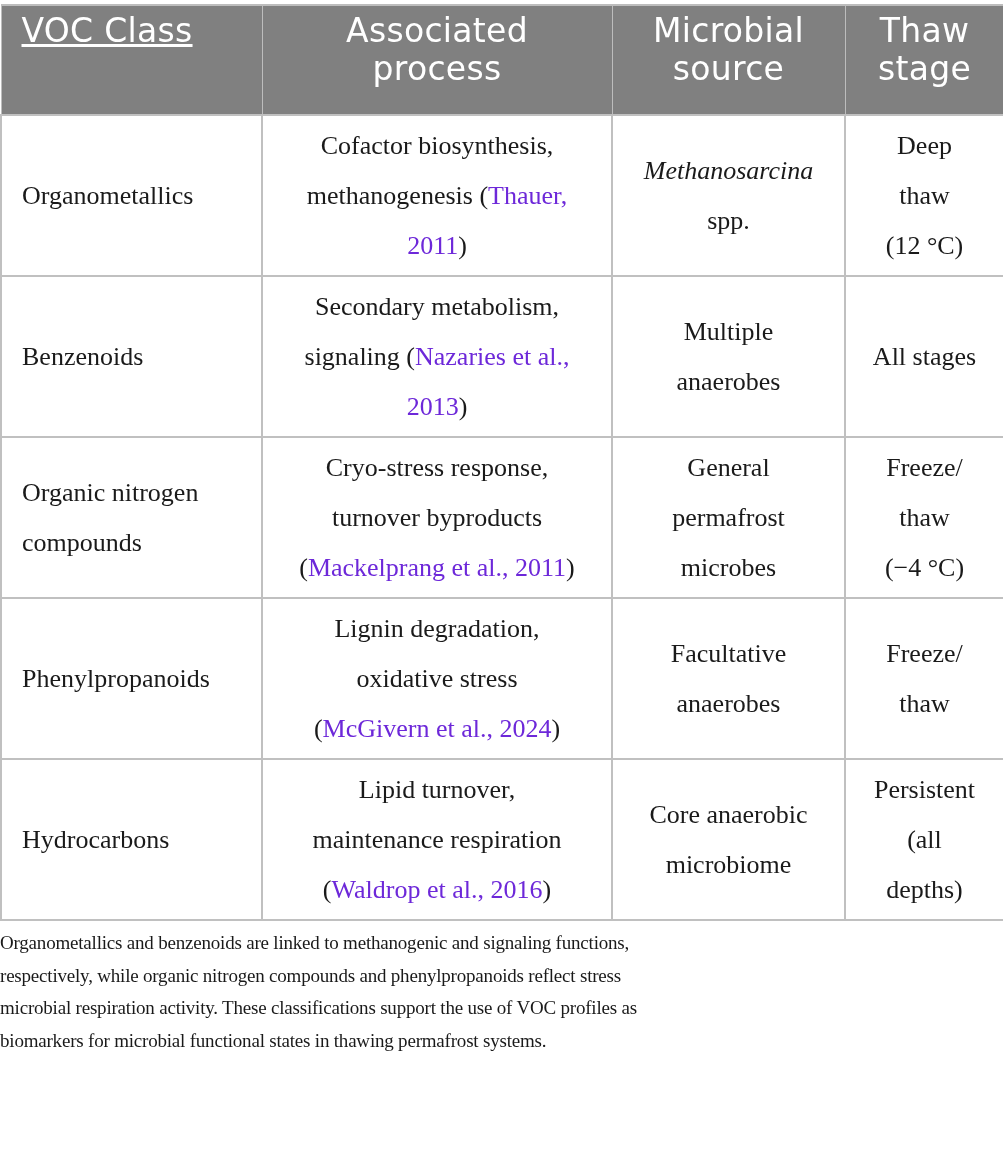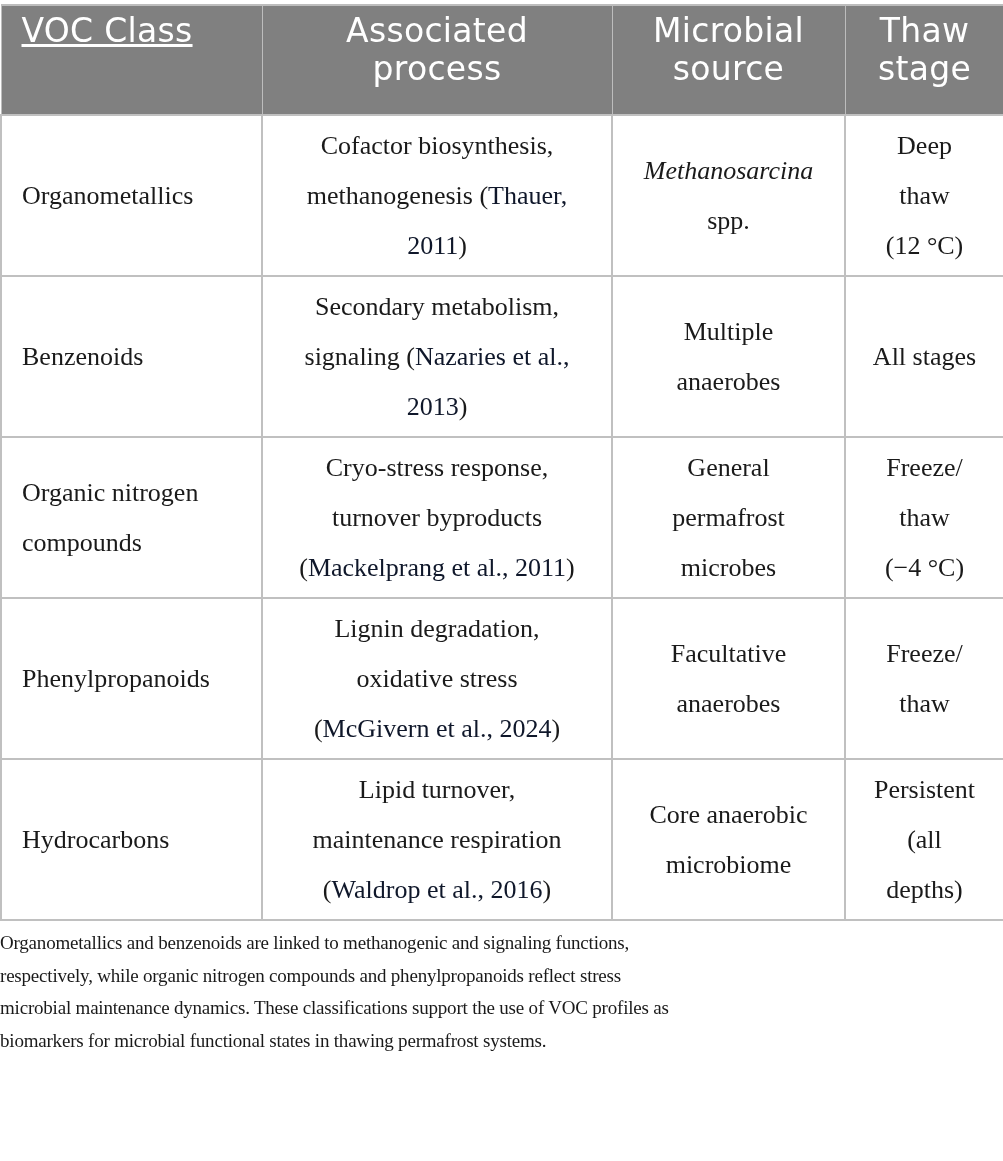--- a/index.html
+++ b/index.html
@@ -37,21 +37,21 @@
     line-height: 50px;
     color: #1a1a1a;
     border: 2px solid #c0c0c0;
     text-align: center;
     vertical-align: middle;
     height: 161px;
     box-sizing: border-box;
     padding: 4px 8px;
   }
   table.voc td.left { text-align: left; padding-left: 20px; margin-left: 16px; }
-  .cite { color: #0f172a; }
+  .cite { color: #6d28d9; }
   .italic { font-style: italic; }
   .line { display: block; }
   .caption {
     position: absolute;
     left: 0; top: 927px;
     width: 1003px;
     font-family: "Liberation Serif", serif;
     font-size: 19px;
     line-height: 32.6px;
     color: #1a1a1a;
@@ -189,15 +189,15 @@
           <span class="line">depths)</span>
         </td>
       </tr>
     </tbody>
   </table>
 </div>
 
 <div class="caption">
   <span class="line">Organometallics and benzenoids are linked to methanogenic and signaling functions,</span>
   <span class="line">respectively, while organic nitrogen compounds and phenylpropanoids reflect stress</span>
-  <span class="line">microbial maintenance dynamics. These classifications support the use of VOC profiles as</span>
+  <span class="line">microbial respiration activity. These classifications support the use of VOC profiles as</span>
   <span class="line">biomarkers for microbial functional states in thawing permafrost systems.</span>
 </div>
 
 </body></html>

